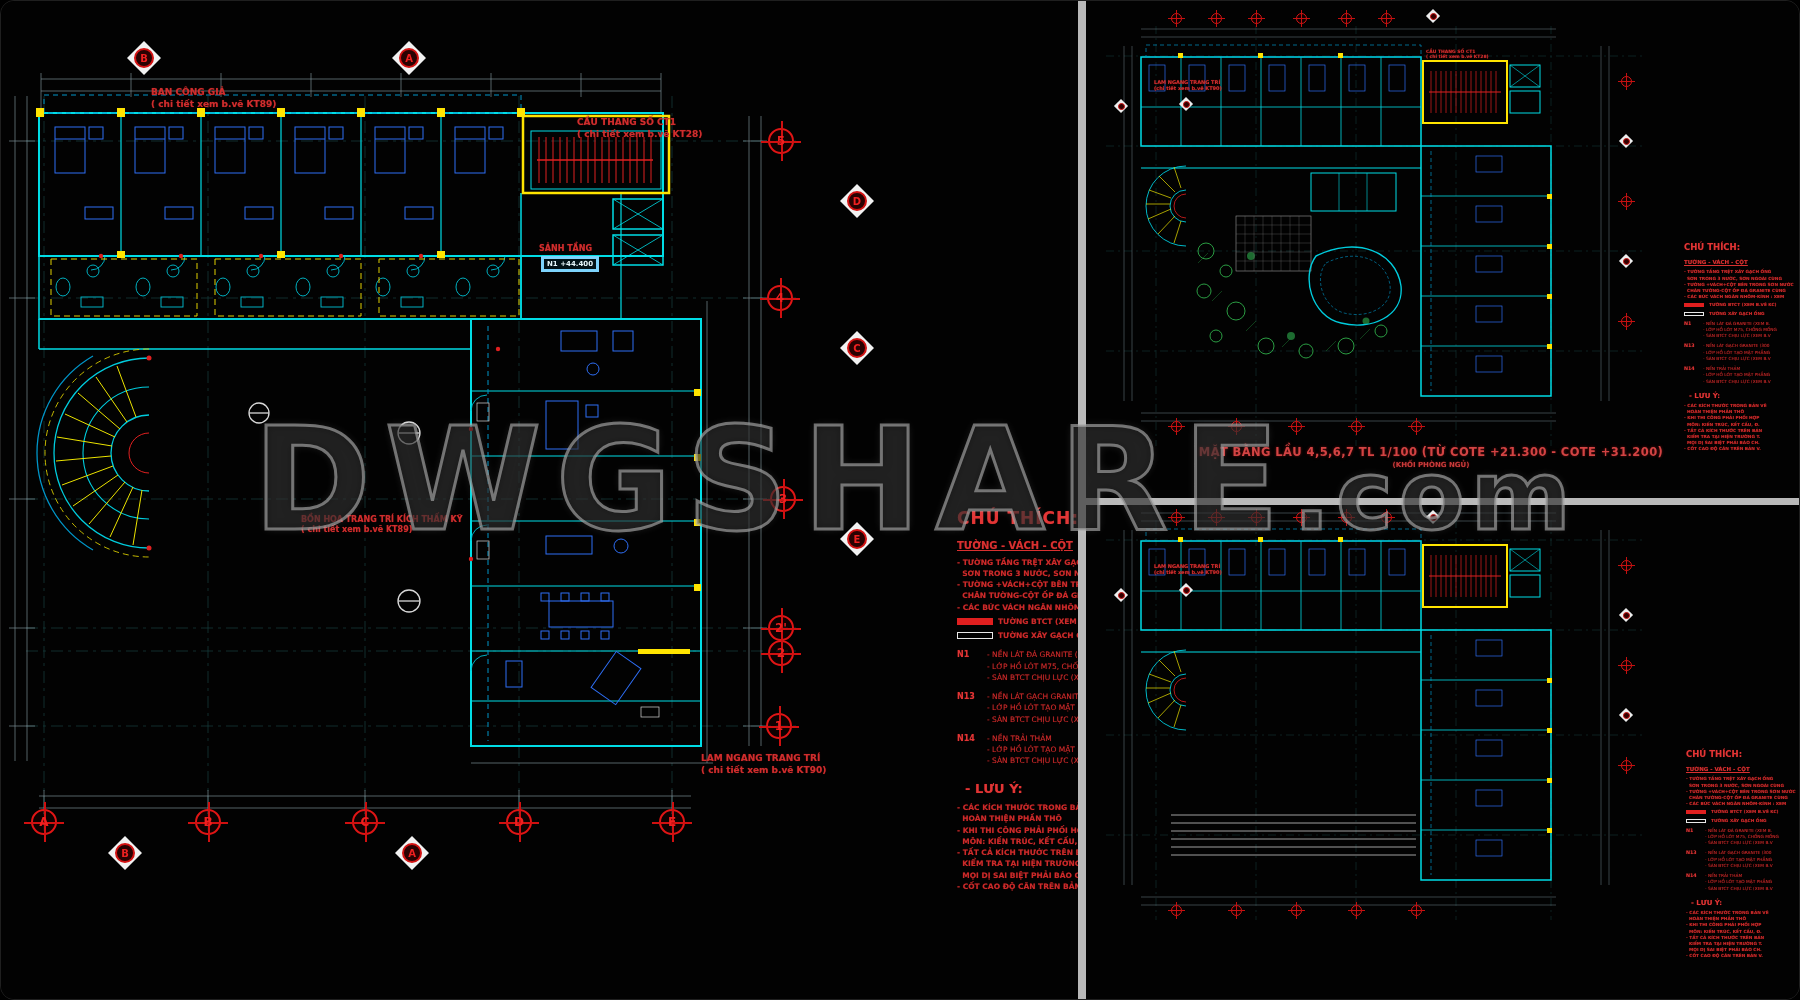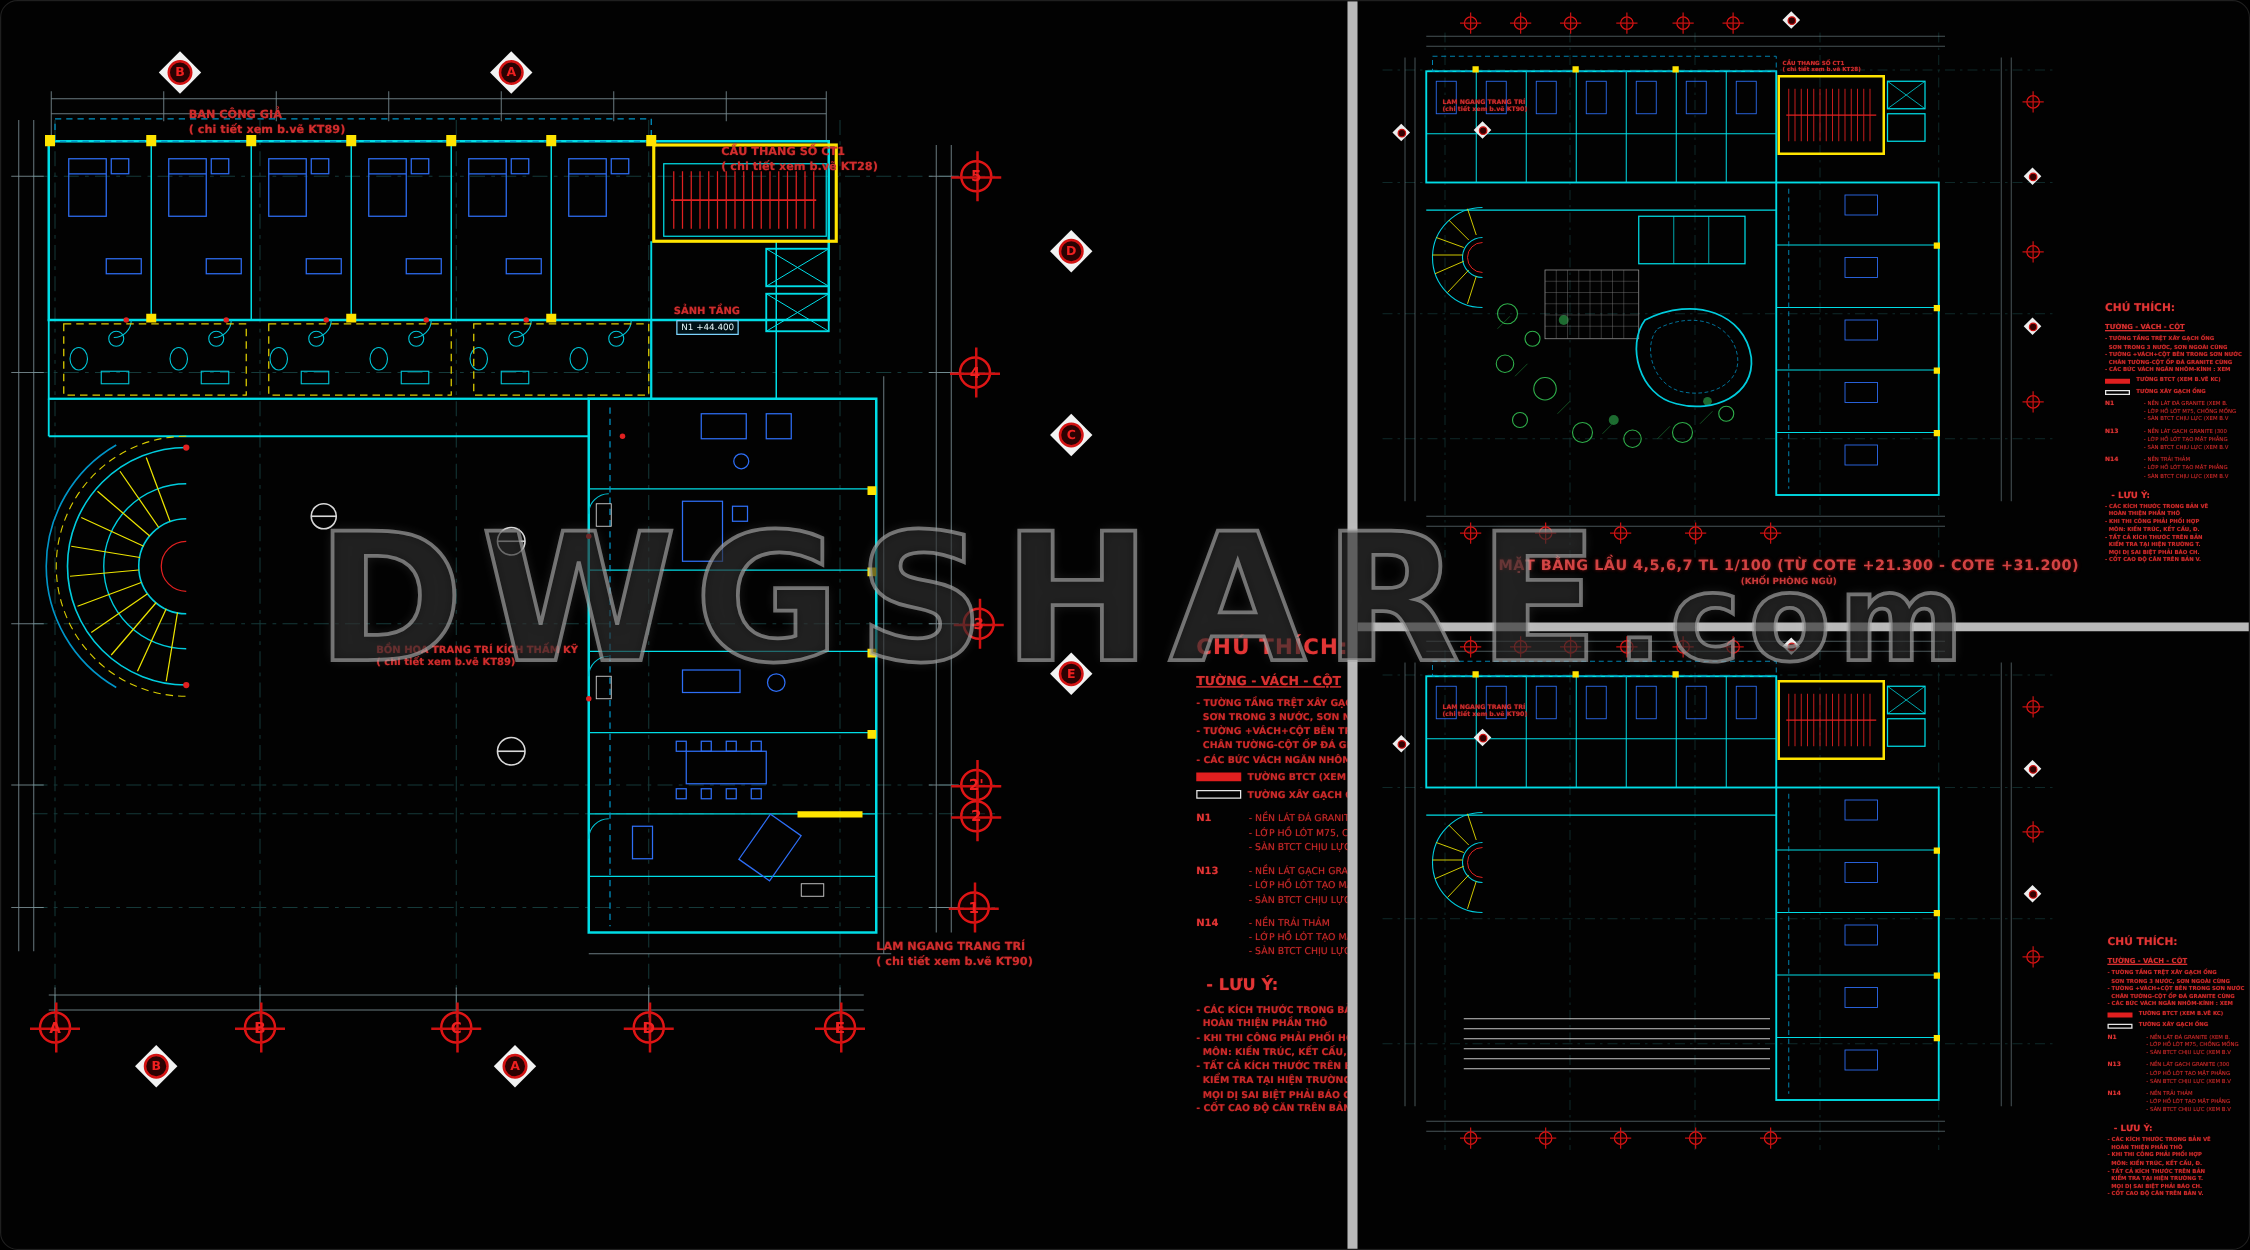--- a/index.html
+++ b/index.html
@@ -22,22 +22,22 @@
   .plan-title{position:absolute;color:#d24343;font-weight:bold;text-align:center;
     text-shadow:0 0 3px rgba(200,30,30,.55);letter-spacing:.4px;}
   .plan-sub{position:absolute;color:#c93b3b;font-weight:bold;text-align:center;
     text-shadow:0 0 2px rgba(200,30,30,.5);}
   .ann{position:absolute;color:#cf2d2d;font-weight:bold;line-height:1.3;
     text-shadow:0 0 1px rgba(220,40,40,.6);white-space:nowrap;}
   .ann-9{font-size:9px;}
   .ann-8{font-size:8px;}
   .ann-5{font-size:5px;line-height:1.2;}
   .ann-4{font-size:4.5px;line-height:1.2;}
-  .lobby-box{position:absolute;border:1px solid #7dd3fc;color:#e6f7fb;font-size:7px;
-    font-weight:normal;padding:1px 3px;background:rgba(0,45,60,.35);white-space:nowrap;}
+  .lobby-box{position:absolute;border:3px solid #7dd3fc;color:#e6f7fb;font-size:7px;
+    font-weight:bold;padding:1px 3px;background:rgba(0,45,60,.35);white-space:nowrap;}
 
   
   .gb{position:absolute;width:26px;height:26px;margin:-13px 0 0 -13px;
     border:2px solid #e01515;border-radius:50%;color:#ef2020;
     display:flex;align-items:center;justify-content:center;
     font-size:12px;font-weight:bold;background:rgba(40,0,0,.35);}
   .gb::before{content:"";position:absolute;left:-9px;right:-9px;top:50%;border-top:2px solid #d01010;}
   .gb::after{content:"";position:absolute;top:-9px;bottom:-9px;left:50%;border-left:2px solid #d01010;}
   .gb span{position:relative;z-index:2;}
   .gd{position:absolute;width:34px;height:34px;margin:-17px 0 0 -17px;}
@@ -56,21 +56,21 @@
 
   
   .legend{position:absolute;color:#cc2a2a;text-shadow:0 0 1px rgba(210,40,40,.5);}
   .lg-heading{font-weight:bold;color:#e23535;}
   .lg-sub{font-weight:bold;text-decoration:underline;margin-top:6px;color:#d93030;}
   .lg-note{white-space:pre;font-weight:bold;}
   .lg-swrow{display:flex;align-items:center;gap:5px;font-weight:bold;}
   .sw{display:inline-block;}
   .sw-red{background:#e01f1f;}
   .sw-white{border:1.6px solid #e8e8e8;background:transparent;}
-  .lg-floor{display:flex;gap:18px;}
+  .lg-floor{display:flex;gap:6px;}
   .lg-code{font-weight:bold;color:#e23535;flex:none;}
   .lg-luuy{font-weight:bold;color:#e23535;}
   
   .legend-lg{width:200px;font-size:7.5px;line-height:1.5;}
   .legend-lg .lg-heading{font-size:17px;letter-spacing:1px;}
   .legend-lg .lg-sub{font-size:10px;margin-bottom:4px;}
   .legend-lg .lg-swrow{margin-top:3px;}
   .legend-lg .sw{width:36px;height:7px;}
   .legend-lg .lg-floor{margin-top:8px;}
   .legend-lg .lg-code{width:24px;font-size:8px;}

